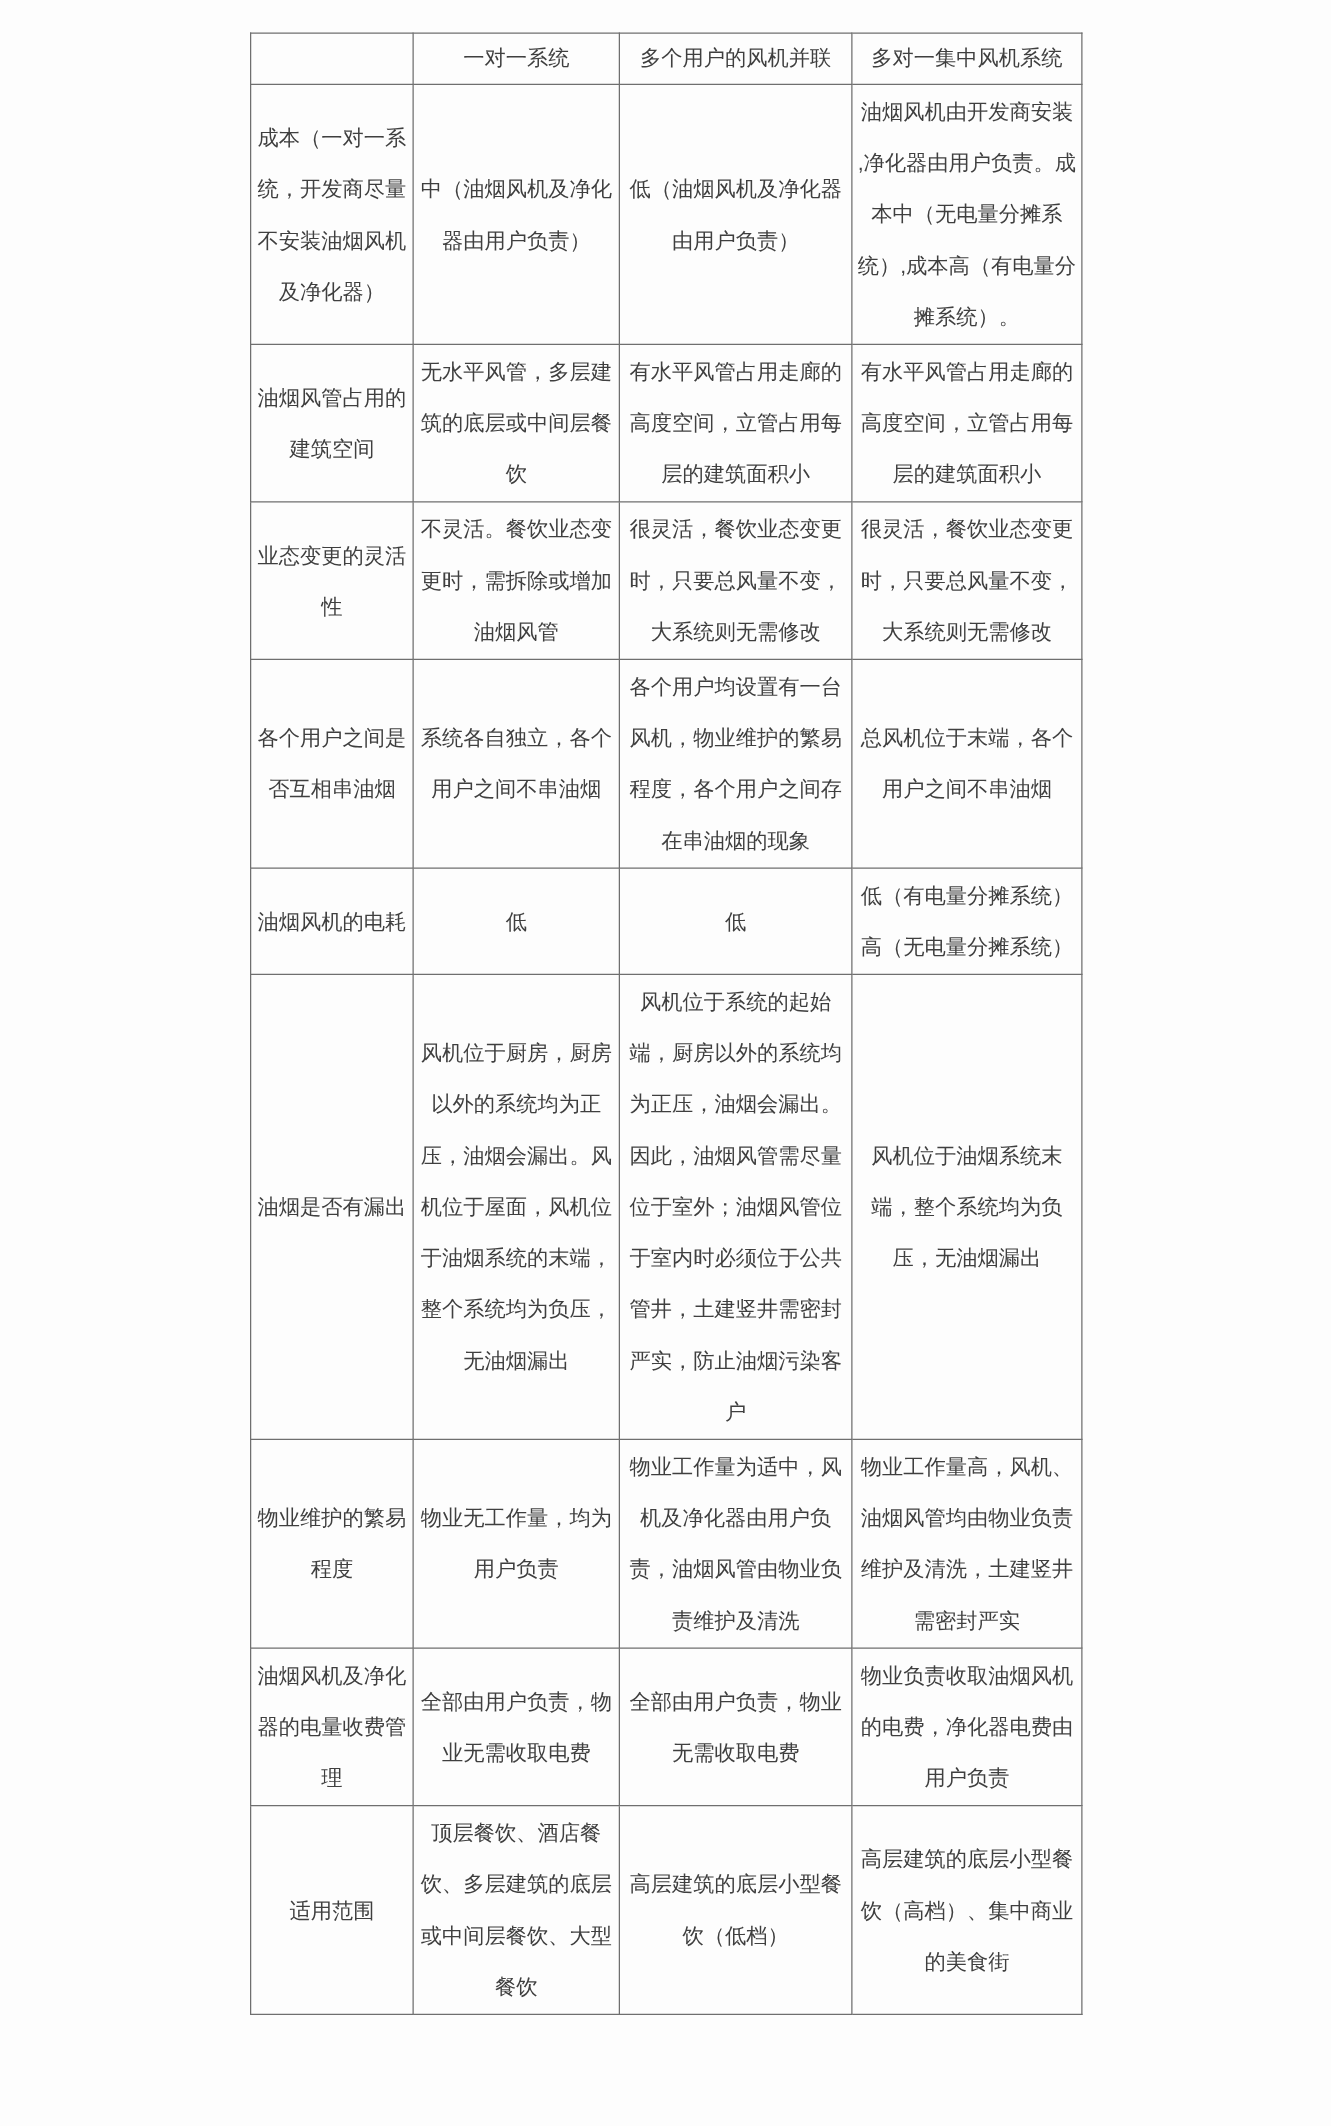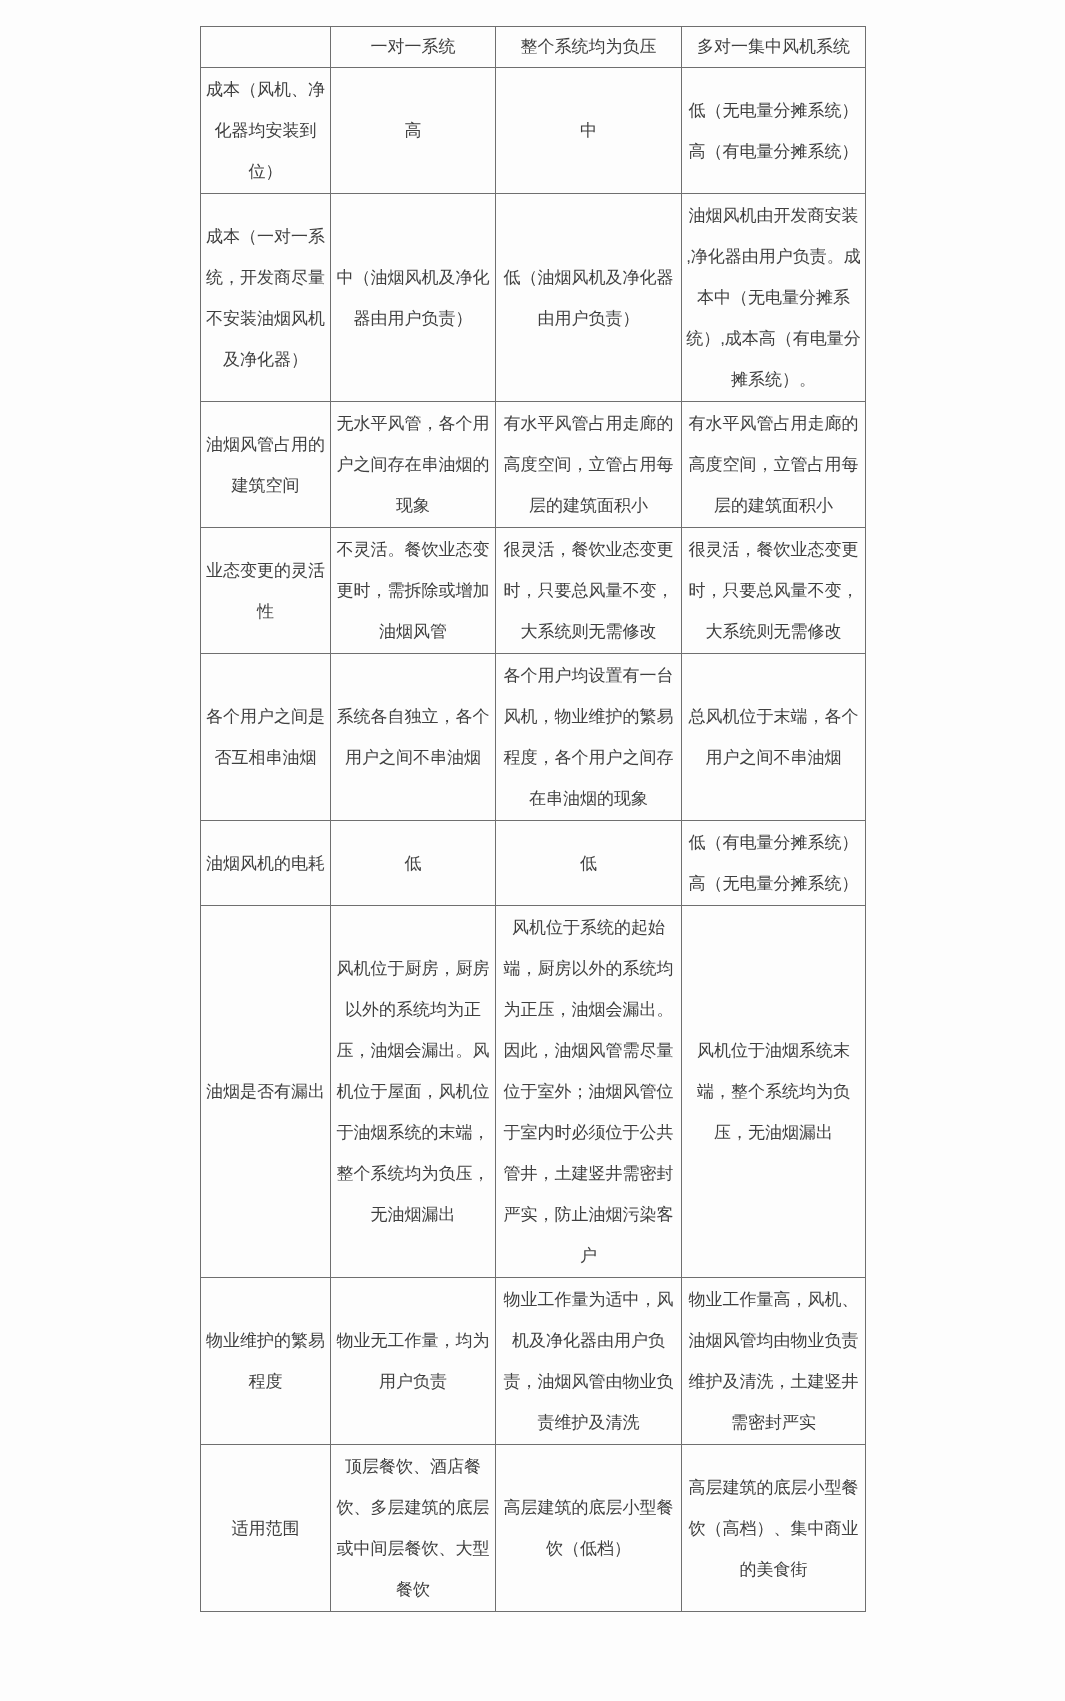--- a/index.html
+++ b/index.html
@@ -53,41 +53,34 @@
     <colgroup>
       <col class="c0">
         <col class="c1">
         <col class="c2">
         <col class="c3">
     </colgroup>
     <thead>
       <tr>
         <th></th>
         <th>一对一系统</th>
-        <th>整个系统均为负压</th>
+        <th>多个用户的风机并联</th>
         <th>多对一集中风机系统</th>
       </tr>
     </thead>
     <tbody>
-      <tr>
-        <td>成本（风机、净化器均安装到位）</td>
-        <td>高</td>
-        <td>中</td>
-        <td>低（无电量分摊系统）
-高（有电量分摊系统）</td>
-      </tr>
       <tr>
         <td>成本（一对一系统，开发商尽量不安装油烟风机及净化器）</td>
         <td>中（油烟风机及净化器由用户负责）</td>
         <td>低（油烟风机及净化器由用户负责）</td>
         <td>油烟风机由开发商安装 ,净化器由用户负责。成本中（无电量分摊系统）,成本高（有电量分摊系统）。</td>
       </tr>
       <tr>
         <td>油烟风管占用的建筑空间</td>
-        <td>无水平风管，各个用户之间存在串油烟的现象</td>
+        <td>无水平风管，多层建筑的底层或中间层餐饮</td>
         <td>有水平风管占用走廊的高度空间，立管占用每层的建筑面积小</td>
         <td>有水平风管占用走廊的高度空间，立管占用每层的建筑面积小</td>
       </tr>
       <tr>
         <td>业态变更的灵活性</td>
         <td>不灵活。餐饮业态变更时，需拆除或增加油烟风管</td>
         <td>很灵活，餐饮业态变更时，只要总风量不变，大系统则无需修改</td>
         <td>很灵活，餐饮业态变更时，只要总风量不变，大系统则无需修改</td>
       </tr>
       <tr>
@@ -109,20 +102,26 @@
         <td>风机位于系统的起始端，厨房以外的系统均为正压，油烟会漏出。因此，油烟风管需尽量位于室外；油烟风管位于室内时必须位于公共管井，土建竖井需密封严实，防止油烟污染客户</td>
         <td>风机位于油烟系统末端，整个系统均为负压，无油烟漏出</td>
       </tr>
       <tr>
         <td>物业维护的繁易程度</td>
         <td>物业无工作量，均为用户负责</td>
         <td>物业工作量为适中，风机及净化器由用户负责，油烟风管由物业负责维护及清洗</td>
         <td>物业工作量高，风机、油烟风管均由物业负责维护及清洗，土建竖井需密封严实</td>
       </tr>
       <tr>
+        <td>油烟风机及净化器的电量收费管理</td>
+        <td>全部由用户负责，物业无需收取电费</td>
+        <td>全部由用户负责，物业无需收取电费</td>
+        <td>物业负责收取油烟风机的电费，净化器电费由用户负责</td>
+      </tr>
+      <tr>
         <td>适用范围</td>
         <td>顶层餐饮、酒店餐饮、多层建筑的底层或中间层餐饮、大型餐饮</td>
         <td>高层建筑的底层小型餐饮（低档）</td>
         <td>高层建筑的底层小型餐饮（高档）、集中商业的美食街</td>
       </tr>
     </tbody>
   </table>
 </div>
 
 </body></html>

